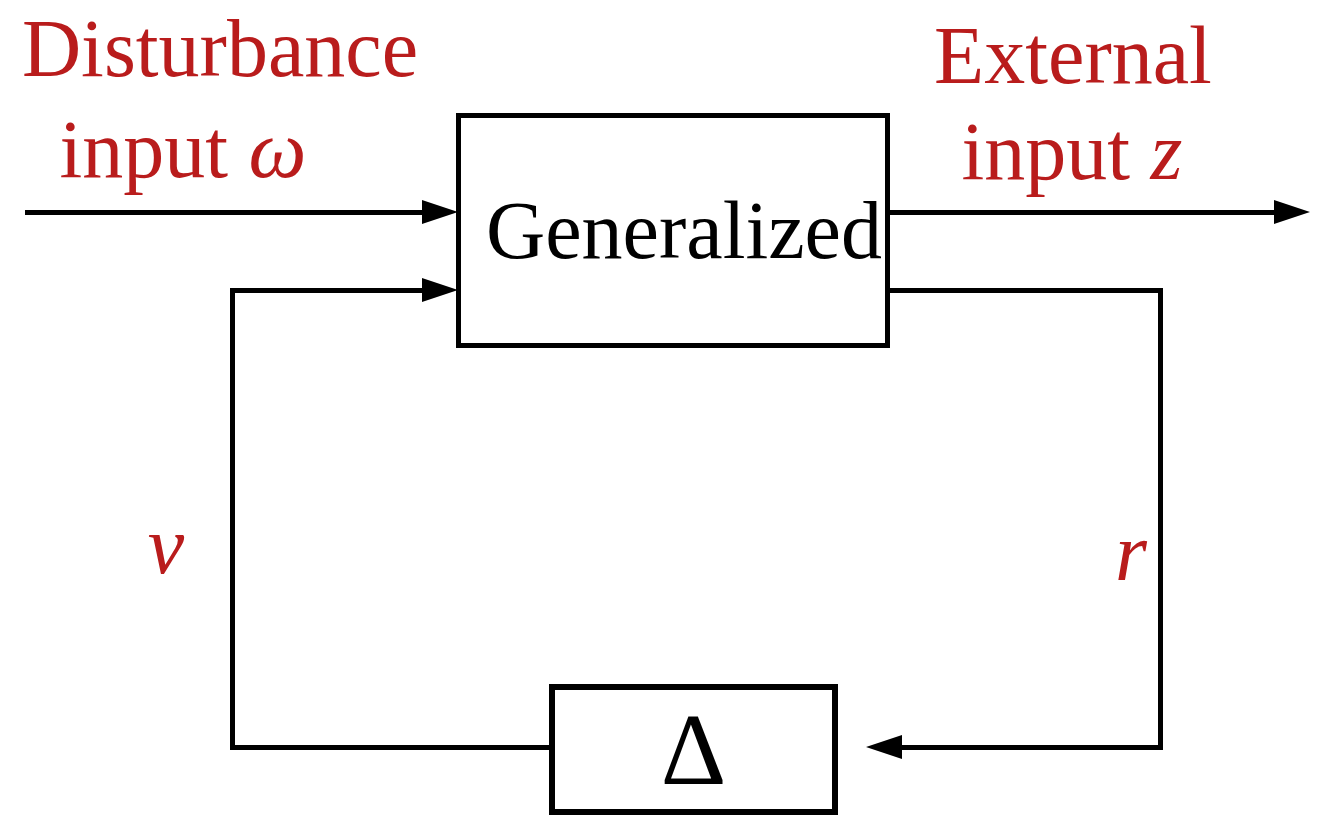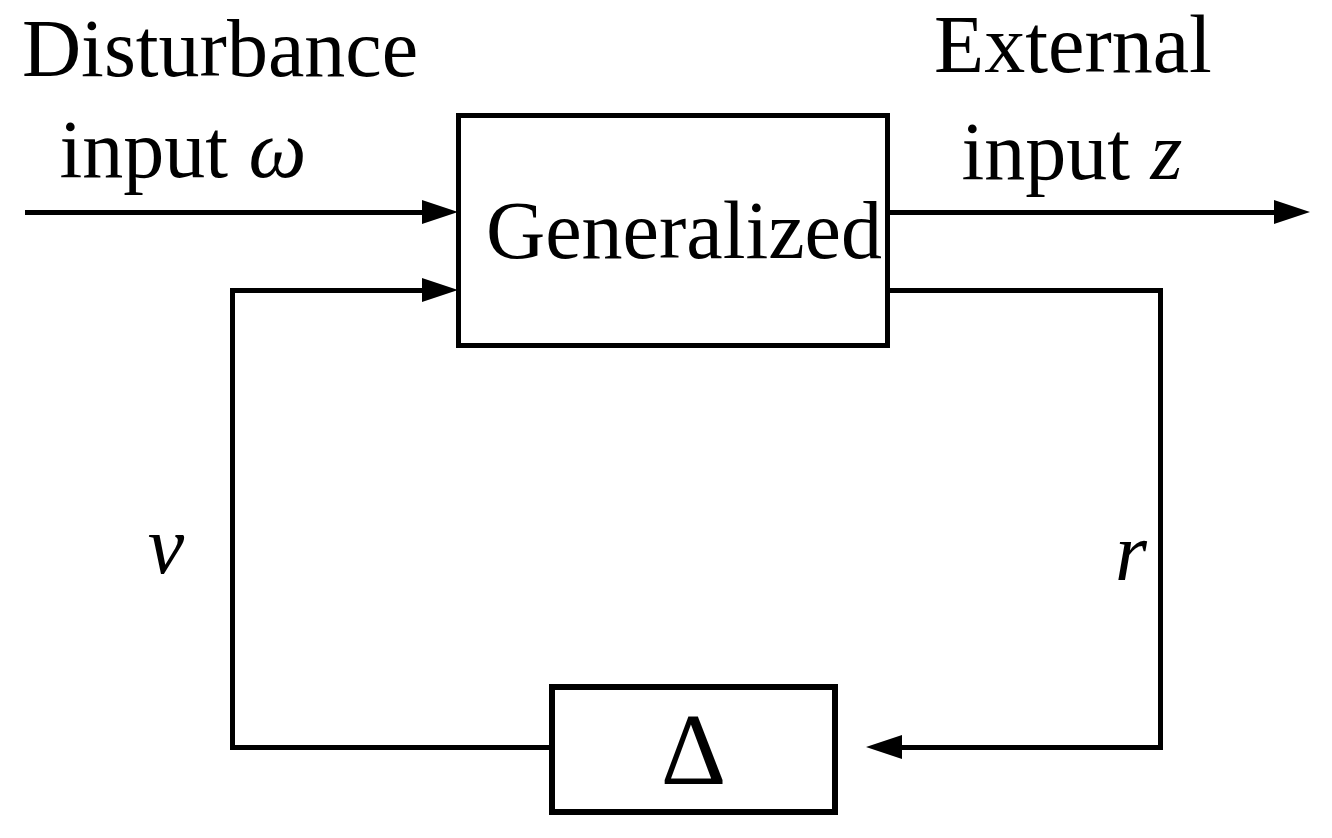--- a/index.html
+++ b/index.html
@@ -16,26 +16,26 @@
     color: #000000;
     overflow: hidden;
   }
   
   .lbl {
     position: absolute;
     transform: translate(-50%, -50%);
     white-space: nowrap;
     font-size: 82px;
     line-height: 1;
-    color: #000000;
+    color: #b91c1c;
   }
   .sym { font-style: italic; }
   #lbl-dist1 { left: 220px;  top: 49px;  }
   #lbl-dist2 { left: 168px;  top: 150px; margin-left: 15px; }
-  #lbl-ext1  { left: 1073px; top: 45px;  }
+  #lbl-ext1  { left: 1073px; top: 56px;  }
   #lbl-ext2  { left: 1072px; top: 152px; }
   #lbl-v     { left: 166px;  top: 546px; font-style: italic; }
   #lbl-r     { left: 1131px; top: 553px; font-style: italic; }
   
   .box {
     position: absolute;
     box-sizing: border-box;
     background: #ffffff;
     border: 5px solid #000000;
     display: flex;

